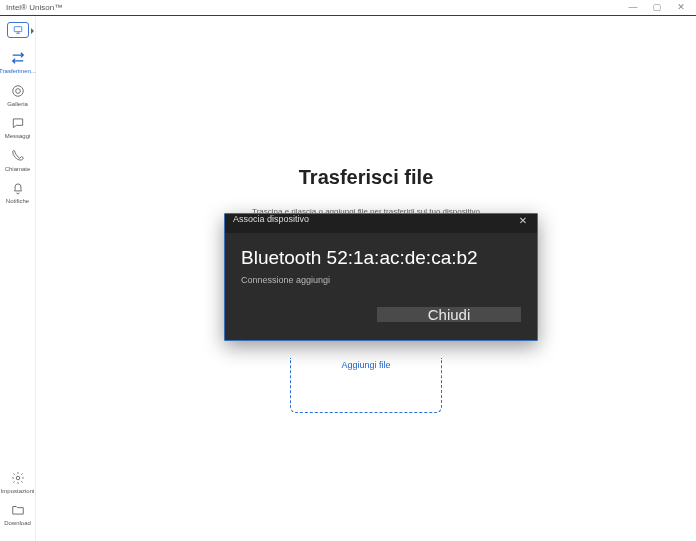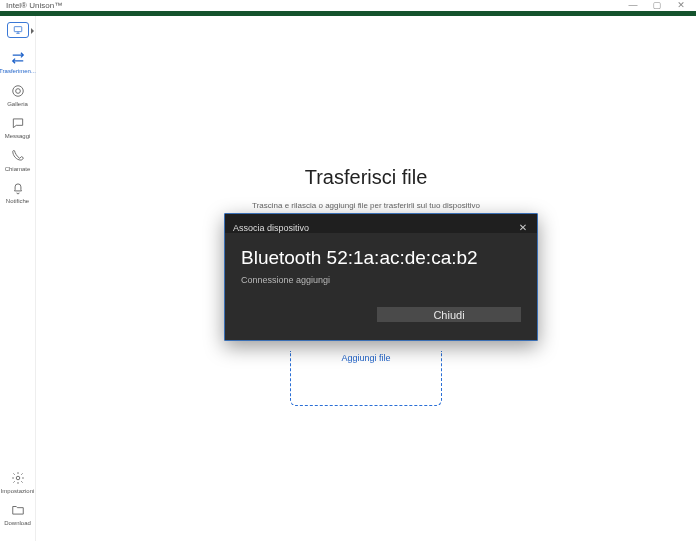--- a/index.html
+++ b/index.html
@@ -1,46 +1,46 @@
 <!DOCTYPE html>
 <html><head>
 <meta charset="utf-8">
 <style>
 * { margin: 0; padding: 0; box-sizing: border-box; font-family: "Segoe UI", Arial, sans-serif; }
 html, body { width: 696px; height: 541px; overflow: hidden; background: #fff; }
 .window { width: 100%; height: 100%; display: flex; flex-direction: column; }
-.titlebar { height: 16px; display: flex; align-items: center; padding: 0 6px; font-size: 8px; color: #555; background: #fff; border-bottom: 5px solid #14532d; }
+.titlebar { height: 16px; display: flex; align-items: center; padding: 0 6px; font-size: 8px; color: #555; background: #fff; border-bottom: 1px solid #14532d; }
 .titlebar-title { flex: 1; }
 .win-btns { display: flex; gap: 14px; padding-right: 4px; }
 .win-btn { width: 10px; height: 10px; display: flex; align-items: center; justify-content: center; color: #888; font-size: 9px; line-height: 1; cursor: default; }
 .body { flex: 1; display: flex; min-height: 0; }
 .sidebar { width: 36px; background: #fff; border-right: 1px solid #eee; display: flex; flex-direction: column; align-items: center; padding: 6px 0 10px 0; }
 .device-pill { width: 22px; height: 16px; border: 1px solid #3a78d6; border-radius: 3px; display: flex; align-items: center; justify-content: center; margin-bottom: 8px; position: relative; }
 .device-pill::after { content: ""; position: absolute; right: -6px; top: 5px; border-left: 3px solid #666; border-top: 3px solid transparent; border-bottom: 3px solid transparent; }
 .nav-item { width: 34px; display: flex; flex-direction: column; align-items: center; margin: 4px 0; color: #555; font-size: 6px; text-align: center; line-height: 1.1; cursor: default; }
 .nav-item.active { color: #1e62c9; }
 .nav-icon { width: 16px; height: 16px; display: flex; align-items: center; justify-content: center; margin-bottom: 2px; }
 .nav-icon svg { display: block; }
 .spacer { flex: 1; }
 .main { flex: 1; position: relative; background: #fff; overflow: hidden; }
 .transfer-area { position: absolute; top: 150px; left: 0; right: 0; display: flex; flex-direction: column; align-items: center; }
-.transfer-title { font-size: 20px; color: #222; font-weight: 400; }
+.transfer-title { font-size: 20px; color: #222; font-weight: 700; margin-bottom: 6px; }
 .transfer-sub { font-size: 8px; color: #666; margin-top: 12px; }
-.dropzone { position: absolute; top: 335px; left: 50%; transform: translateX(-50%); width: 152px; height: 55px; border: 1px dashed #2a6fd6; border-top: none; border-radius: 0 0 6px 6px; display: flex; align-items: flex-start; justify-content: center; padding-top: 2px; }
+.dropzone { position: absolute; top: 342px; left: 50%; transform: translateX(-50%); width: 152px; height: 55px; border: 1px dashed #2a6fd6; border-top: none; border-radius: 0 0 6px 6px; display: flex; align-items: flex-start; justify-content: center; padding-top: 2px; }
 .add-files { color: #1e62c9; font-size: 9px; font-weight: 500; cursor: default; }
 .overlay { position: absolute; inset: 0; }
 .dialog { position: absolute; left: 188px; top: 197px; width: 314px; background: #2c2c2c; color: #e6e6e6; box-shadow: 0 6px 20px rgba(0,0,0,.4); border: 1px solid #3a6fb5; border-radius: 1px; }
-.dialog-titlebar { height: 19px; background: #1f1f1f; display: flex; align-items: flex-end; padding: 0 8px; font-size: 9px; color: #ddd; }
+.dialog-titlebar { height: 19px; background: #1f1f1f; display: flex; align-items: flex-start; padding: 0 8px; font-size: 9px; color: #ddd; }
 .dialog-title { flex: 1; }
 .dialog-close { width: 12px; height: 12px; display: flex; align-items: center; justify-content: center; color: #ccc; font-size: 10px; cursor: default; }
 .dialog-body { padding: 14px 16px 18px 16px; }
 .bt-name { font-size: 19px; color: #fff; font-weight: 500; margin-bottom: 6px; }
 .bt-status { font-size: 9px; color: #b8b8b8; margin-bottom: 22px; }
 .btn-row { display: flex; justify-content: flex-end; }
-.close-btn { width: 144px; height: 15px; background: #4a4a4a; color: #e8e8e8; font-size: 11px; border: none; display: flex; align-items: center; justify-content: center; cursor: default; }
+.close-btn { width: 144px; height: 15px; background: #4a4a4a; color: #e8e8e8; font-size: 15px; border: none; display: flex; align-items: center; justify-content: center; cursor: default; }
 </style>
 </head>
 <body>
 
 <div class="window">
   <div class="titlebar">
     <span class="titlebar-title">Intel® Unison™</span>
     <div class="win-btns">
       <span class="win-btn">—</span>
       <span class="win-btn">▢</span>

